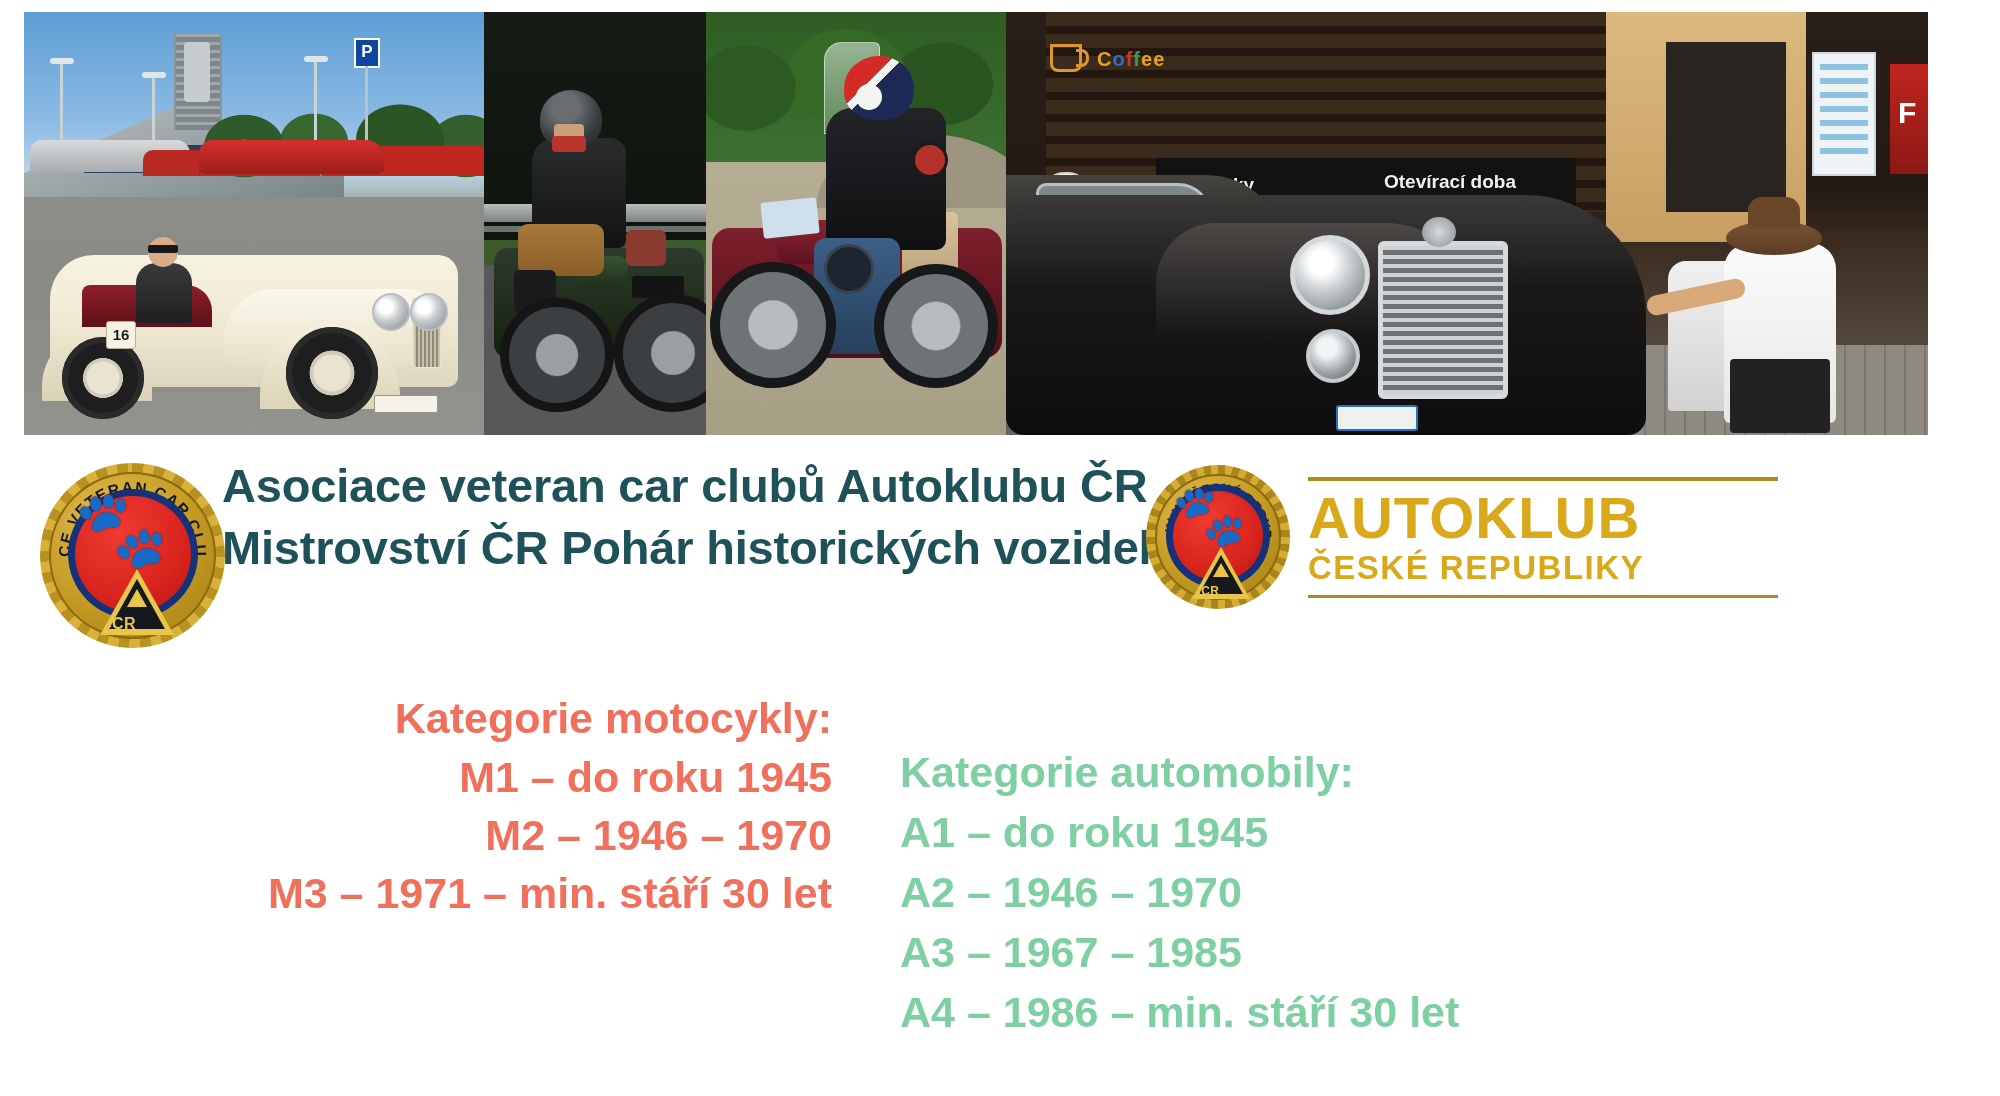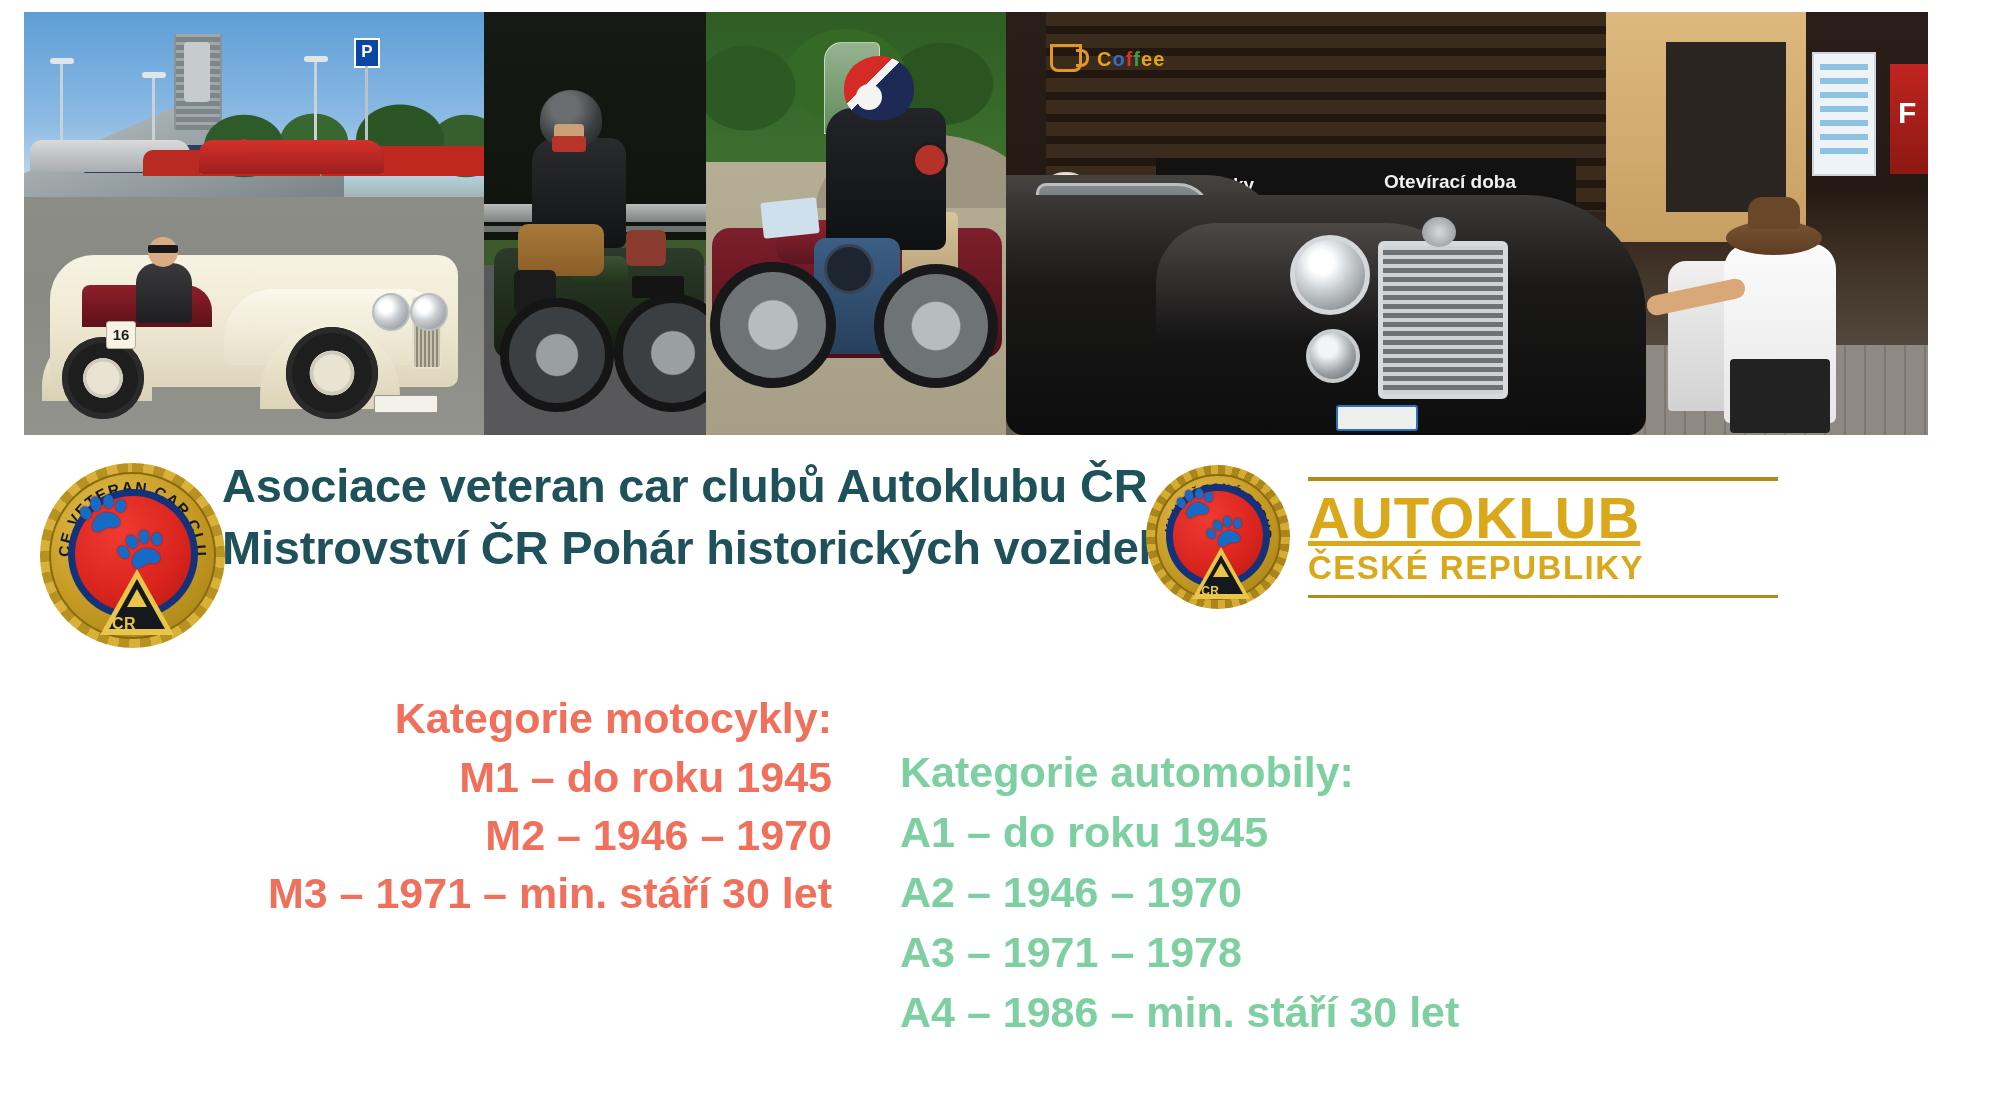--- a/index.html
+++ b/index.html
@@ -367,21 +367,21 @@
   .ak-badge .ccr-tri:after{ left:7px; top:8px; width:44px; height:39px; }
   .ak-badge .ccr-tri .inner-tri { left:21px; top:16px; width:16px; height:14px; }
   .ak-badge .ccr-tri .ccr-label { bottom:2px; font-size:12px; }
 
   
   .ak-word { position:absolute; left:1308px; top:22px; width:470px; }
   .ak-rule { height:4px; background:#b08b1c; width:100%; }
   .ak-rule.thin { height:3px; }
   .ak-main {
     color:#d9a81b; font:bold 58px/62px "Liberation Sans", sans-serif;
-    letter-spacing:1px; margin:6px 0 0 0;text-decoration:underline;
+    letter-spacing:1px; margin:6px 0 0 0;
   }
   .ak-sub {
     color:#d9a81b; font:bold 33px/38px "Liberation Sans", sans-serif;
     letter-spacing:1.5px; margin:0 0 8px 0;
   }
 
   
   .cat-col { position:absolute; }
   .cat-col.moto { left:52px; top:688px; width:780px;text-align:right; }
   .cat-col.auto { left:900px; top:708px; width:800px;margin-top:34px; }
@@ -560,15 +560,15 @@
   <div class="cat-head">Kategorie motocykly:</div>
   <div class="cat-item">M1 – do roku 1945</div>
   <div class="cat-item">M2 – 1946 – 1970</div>
   <div class="cat-item">M3 –  1971 – min. stáří 30 let</div>
 </div>
 
 <div class="cat-col auto">
   <div class="cat-head">Kategorie automobily:</div>
   <div class="cat-item">A1 – do roku 1945</div>
   <div class="cat-item">A2 – 1946 – 1970</div>
-  <div class="cat-item">A3 – 1971 – 1978</div>
+  <div class="cat-item">A3 – 1967 – 1985</div>
   <div class="cat-item">A4 – 1986 – min. stáří 30 let</div>
 </div>
 
 </body></html>

